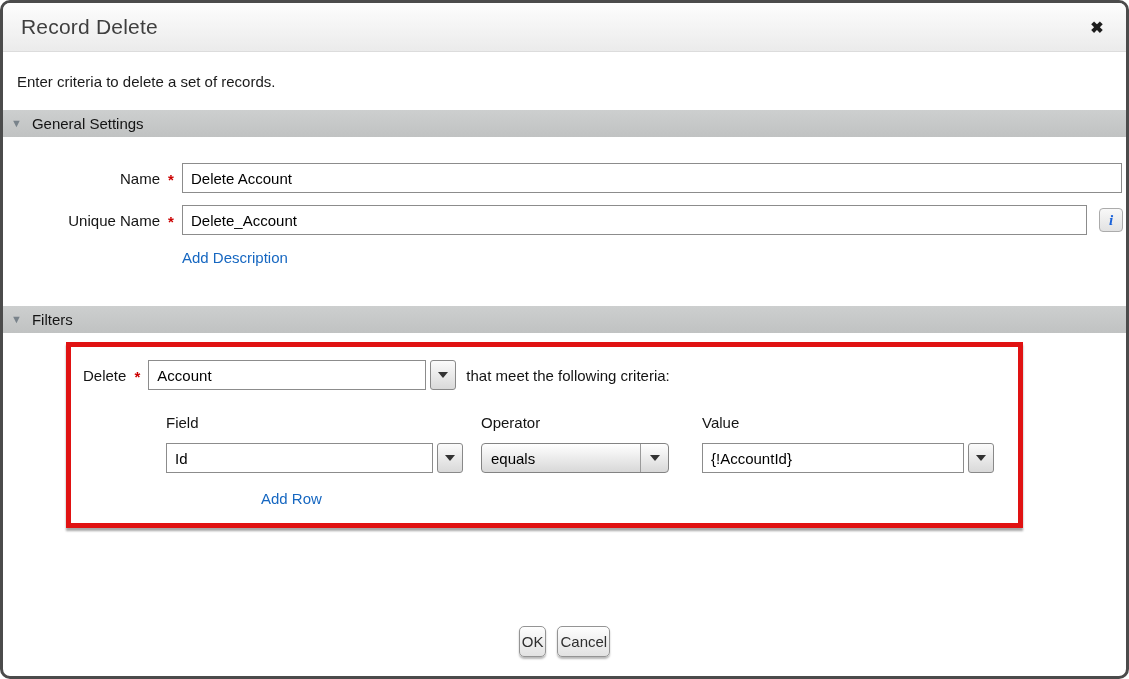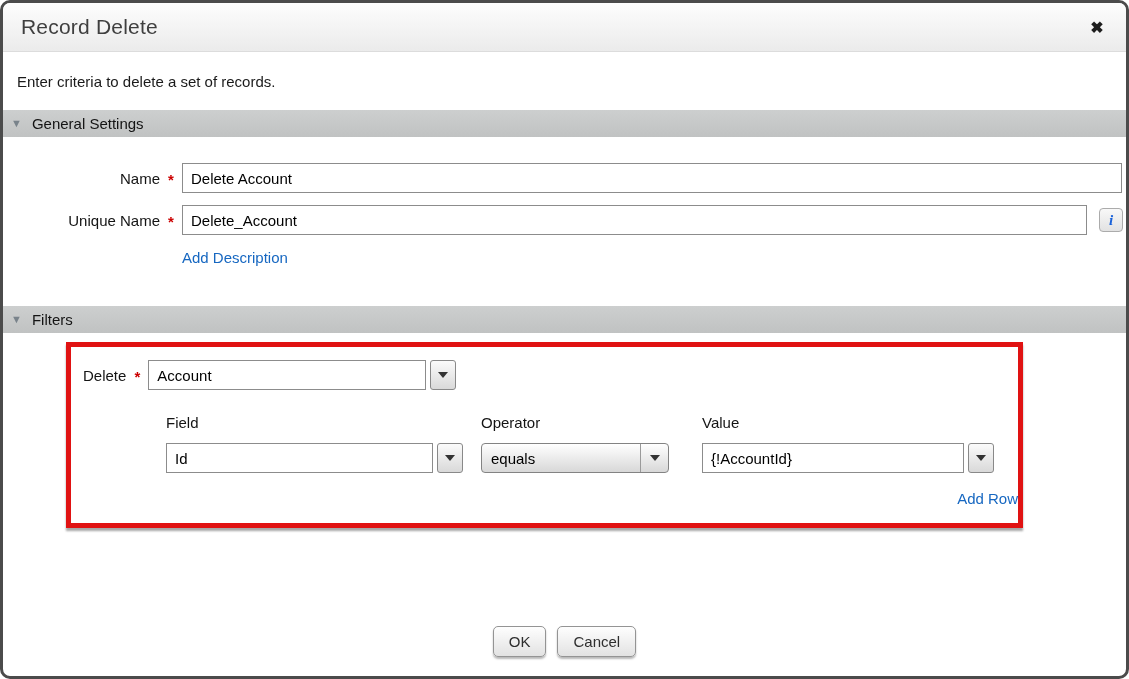--- a/index.html
+++ b/index.html
@@ -153,29 +153,29 @@
   .select-text {
     flex: 1;
     font-size: 15px; color: #000;
     padding-left: 9px;
   }
   .select-arrow-zone {
     width: 28px; height: 100%;
     border-left: 1px solid #9a9a9a;
     display: flex; align-items: center; justify-content: center;
   }
-  .add-row-link { margin-left: 95px; margin-top: 17px; text-align: right; }
+  .add-row-link { margin-left: 95px; margin-top: 17px; }
   
   .footer {
     margin-top: 98px;
     display: flex; justify-content: center; gap: 11px;
   }
   .btn {
     height: 31px;
-    padding: 0 15px;
+    padding: 0 2px;
     border: 1px solid #949494;
     border-radius: 5px;
     background: linear-gradient(#fefefe, #e2e2e2);
     font-family: "Liberation Sans", sans-serif;
     font-size: 15px; color: #2e2e2e;
     box-shadow: 0 2px 2px rgba(0,0,0,0.28);
     cursor: pointer;
   }
 </style>
 </head>
@@ -224,20 +224,21 @@
 
     <div class="delete-row">
       <span class="delete-label">Delete</span>
       <span class="req">*</span>
       <span class="combobox">
         <input class="txt-input object-input" type="text" value="Account" style="">
         <button class="dd-btn">
           <span class="dd-arrow"></span>
         </button>
       </span>
+      <span class="criteria-text">that meet the following criteria:</span>
     </div>
 
     <div class="criteria">
       <div class="crit-headers">
         <span class="col-head col-field">Field</span>
         <span class="col-head col-operator">Operator</span>
         <span class="col-head col-value">Value</span>
       </div>
       <div class="crit-controls">
         <span class="combobox col-field">

